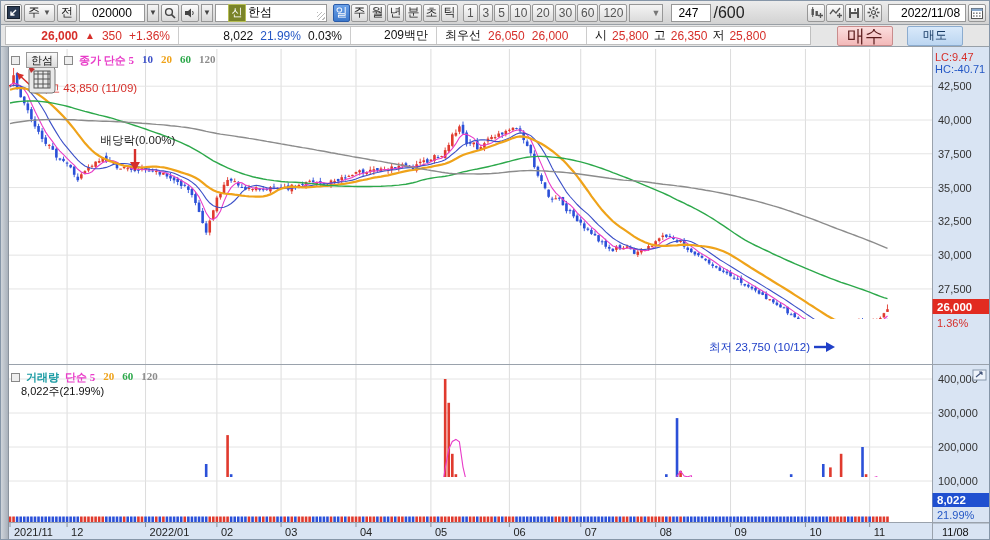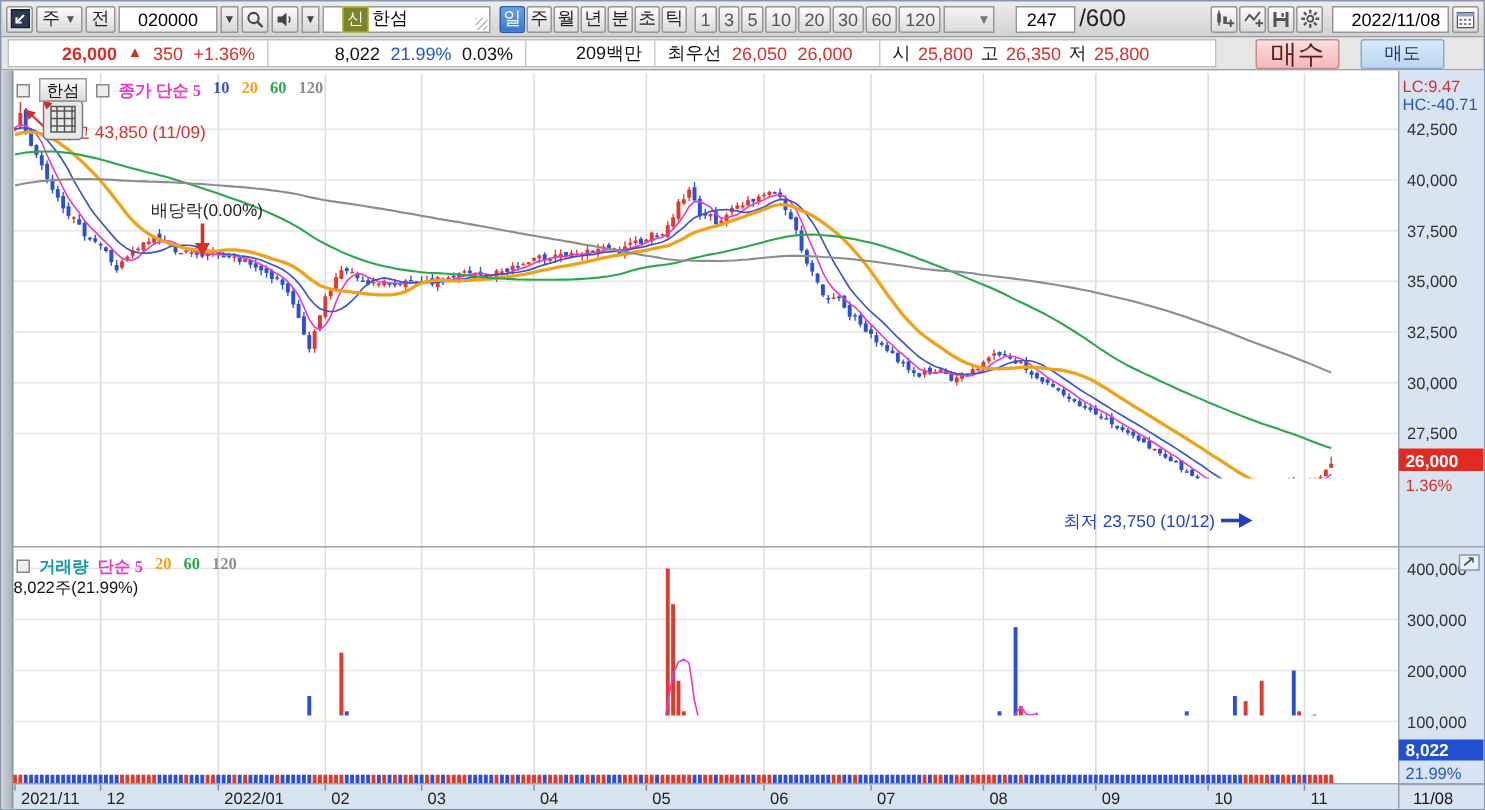--- a/index.html
+++ b/index.html
@@ -84,21 +84,21 @@
         <div class="tbtn num" style="min-width: 14px;">1</div>
         <div class="tbtn num" style="min-width: 14px;">3</div>
         <div class="tbtn num" style="min-width: 14px;">5</div>
         <div class="tbtn num" style="min-width: 18px;">10</div>
         <div class="tbtn num" style="min-width: 18px;">20</div>
         <div class="tbtn num" style="min-width: 18px;">30</div>
         <div class="tbtn num" style="min-width: 18px;">60</div>
         <div class="tbtn num" style="min-width: 22px;">120</div>
       </div>
     <div class="tcombo"><span></span>▼</div>
-    <div class="tinput" style="width:40px;justify-content:flex-end;margin-left:12px;">247</div>
+    <div class="tinput" style="width:40px;justify-content:flex-end;margin-left:6px;">247</div>
     <span style="font-size:16px;color:#222;">/600</span>
     <div style="display:flex;gap:1px;margin-left:auto;">
       <div class="iconbtn">
         <svg width="13" height="13" viewBox="0 0 13 13">
             <rect x="1.5" y="3" width="2.4" height="6" fill="#555"></rect>
             <line x1="2.7" y1="1" x2="2.7" y2="11" stroke="#555"></line>
             <rect x="5.5" y="5" width="2.4" height="5" fill="#555"></rect>
             <path d="M10.5 7 v5 M8 9.5 h5" stroke="#555" stroke-width="1.3"></path>
           </svg>
       </div>
@@ -1345,18 +1345,18 @@
       <span class="chk"></span>
       <span style="color:#189aa2;font-weight:bold;">거래량</span>
       <span class="lgitems" id="vlegend-items">
           <span style="color: rgb(232, 60, 200);">단순 5</span>
           <span style="color: rgb(239, 163, 26);">20</span>
           <span style="color: rgb(44, 168, 74);">60</span>
           <span style="color: rgb(140, 140, 140);">120</span>
         </span>
     </div>
     <div class="legend" style="left:8px;top:337px;">
-      <span style="color:#111;">8,022주(21.99%)</span>
+      <span style="color:#111;padding-left:12px;">8,022주(21.99%)</span>
     </div>
 
     <div class="leftstrip"></div>
   </div>
 </div>
 
 </body></html>

